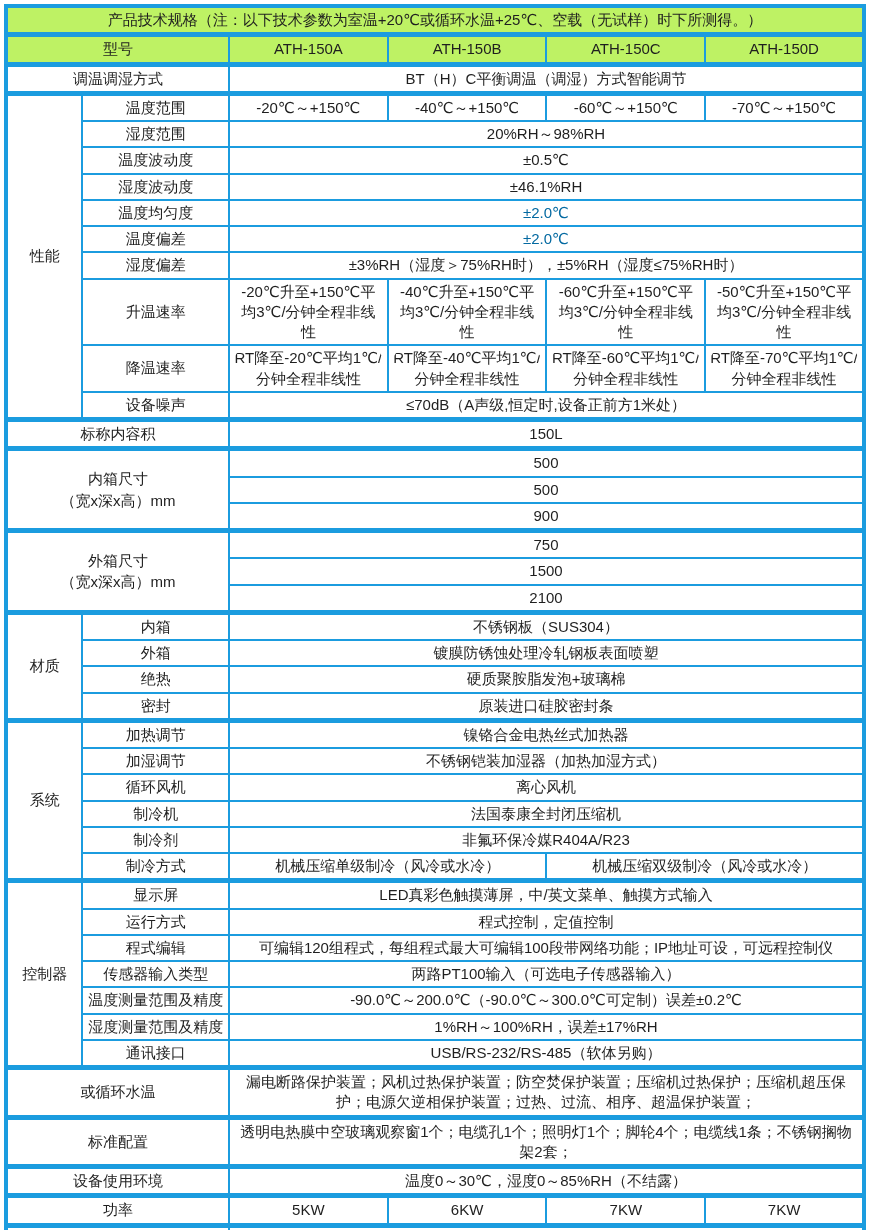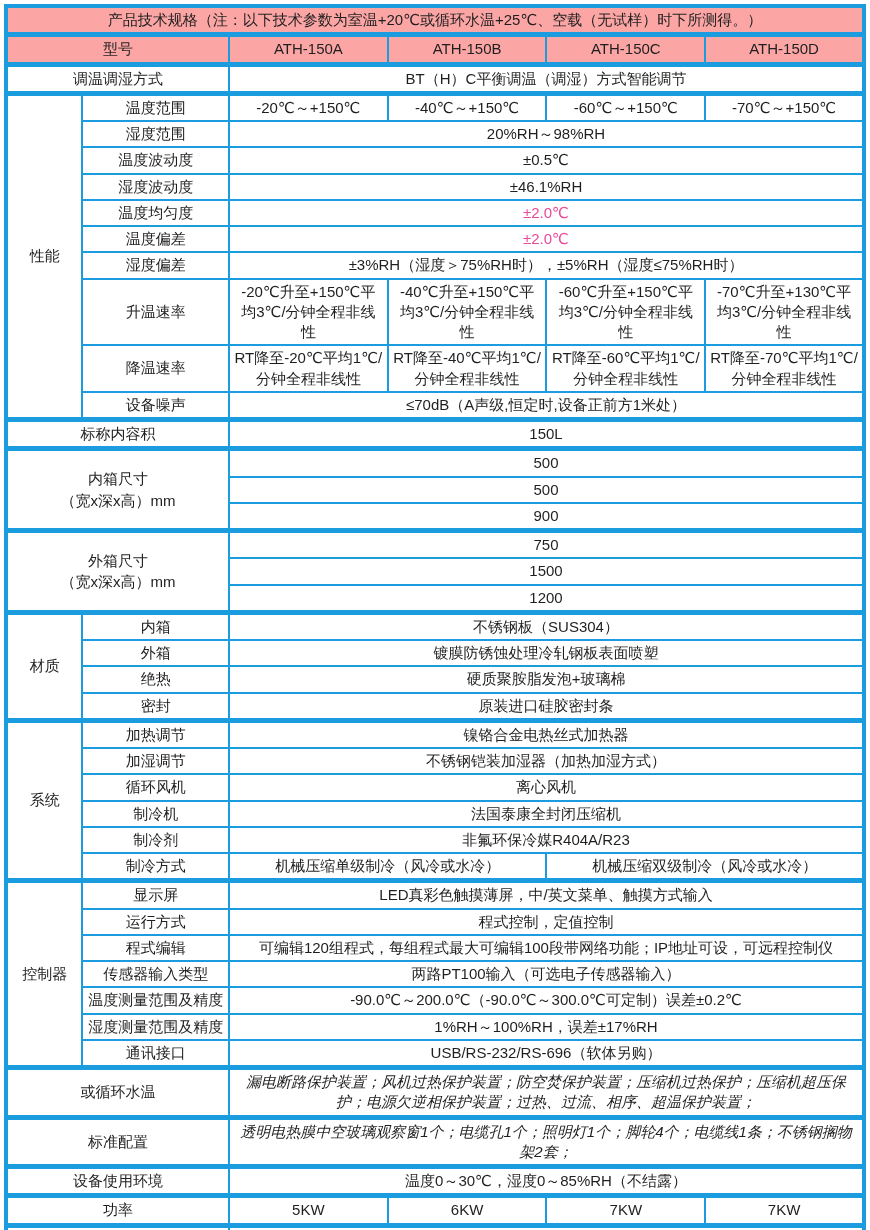--- a/index.html
+++ b/index.html
@@ -21,27 +21,27 @@
     text-align: center;
     vertical-align: middle;
     padding: 2px 4px;
     height: 20px;
     line-height: 1.35;
     overflow: hidden;
     word-break: break-all;
   }
   tr.sec > td { border-top-width: 5px; }
   table.spec { border: 4px solid #1b9cdf; }
-  td.hd { background: #fca5a5; }
-  td.left { text-align: left; padding-left: 6px; }
+  td.hd { background: #bef264; }
+  td.left { text-align: left; padding-left: 6px; border-radius: 23px; }
   td.tall { height: 64px; line-height: 1.55; }
-  td.med  { height: 42px; font-style: italic; }
+  td.med  { height: 42px; }
   td.title-cell { height: 24px; font-size: 15px; }
   td.hdr-cell { height: 27px; font-size: 15px; }
-  .green { color: #ec4899; }
+  .green { color: #0369a1; }
   .twoline div { line-height: 1.45; }
 </style>
 </head>
 <body>
 
 <div class="sheet">
 <table class="spec">
   <colgroup>
     <col style="width:76px">
         <col style="width:146px">
@@ -99,21 +99,21 @@
   </tr>
   <tr>
     <td>湿度偏差</td>
     <td colspan="4">±3%RH（湿度＞75%RH时），±5%RH（湿度≤75%RH时）</td>
   </tr>
   <tr>
     <td>升温速率</td>
     <td class="left tall">-20℃升至+150℃平均3℃/分钟全程非线性</td>
     <td class="left tall">-40℃升至+150℃平均3℃/分钟全程非线性</td>
     <td class="left tall">-60℃升至+150℃平均3℃/分钟全程非线性</td>
-    <td class="left tall">-70℃升至+130℃平均3℃/分钟全程非线性</td>
+    <td class="left tall">-50℃升至+150℃平均3℃/分钟全程非线性</td>
   </tr>
   <tr>
     <td>降温速率</td>
     <td class="left tall">RT降至-20℃平均1℃/分钟全程非线性</td>
     <td class="left tall">RT降至-40℃平均1℃/分钟全程非线性</td>
     <td class="left tall">RT降至-60℃平均1℃/分钟全程非线性</td>
     <td class="left tall">RT降至-70℃平均1℃/分钟全程非线性</td>
   </tr>
   <tr>
     <td>设备噪声</td>
@@ -143,21 +143,21 @@
     <td colspan="2" rowspan="3" class="twoline">
       <div>外箱尺寸</div>
       <div>（宽x深x高）mm</div>
     </td>
     <td colspan="4">750</td>
   </tr>
   <tr>
           <td colspan="4">1500</td>
         </tr>
   <tr>
-          <td colspan="4">1200</td>
+          <td colspan="4">2100</td>
         </tr>
 
   <tr class="sec">
     <td rowspan="4">材质</td>
     <td>内箱</td>
     <td colspan="4">不锈钢板（SUS304）</td>
   </tr>
   <tr>
     <td>外箱</td>
     <td colspan="4">镀膜防锈蚀处理冷轧钢板表面喷塑</td>
@@ -218,21 +218,21 @@
   <tr>
     <td>温度测量范围及精度</td>
     <td colspan="4">-90.0℃～200.0℃（-90.0℃～300.0℃可定制）误差±0.2℃</td>
   </tr>
   <tr>
     <td>湿度测量范围及精度</td>
     <td colspan="4">1%RH～100%RH，误差±17%RH</td>
   </tr>
   <tr>
     <td>通讯接口</td>
-    <td colspan="4">USB/RS-232/RS-696（软体另购）</td>
+    <td colspan="4">USB/RS-232/RS-485（软体另购）</td>
   </tr>
 
   <tr class="sec">
     <td colspan="2">或循环水温</td>
     <td colspan="4" class="med">漏电断路保护装置；风机过热保护装置；防空焚保护装置；压缩机过热保护；压缩机超压保护；电源欠逆相保护装置；过热、过流、相序、超温保护装置；</td>
   </tr>
 
   <tr class="sec">
     <td colspan="2">标准配置</td>
     <td colspan="4" class="med">透明电热膜中空玻璃观察窗1个；电缆孔1个；照明灯1个；脚轮4个；电缆线1条；不锈钢搁物架2套；</td>

